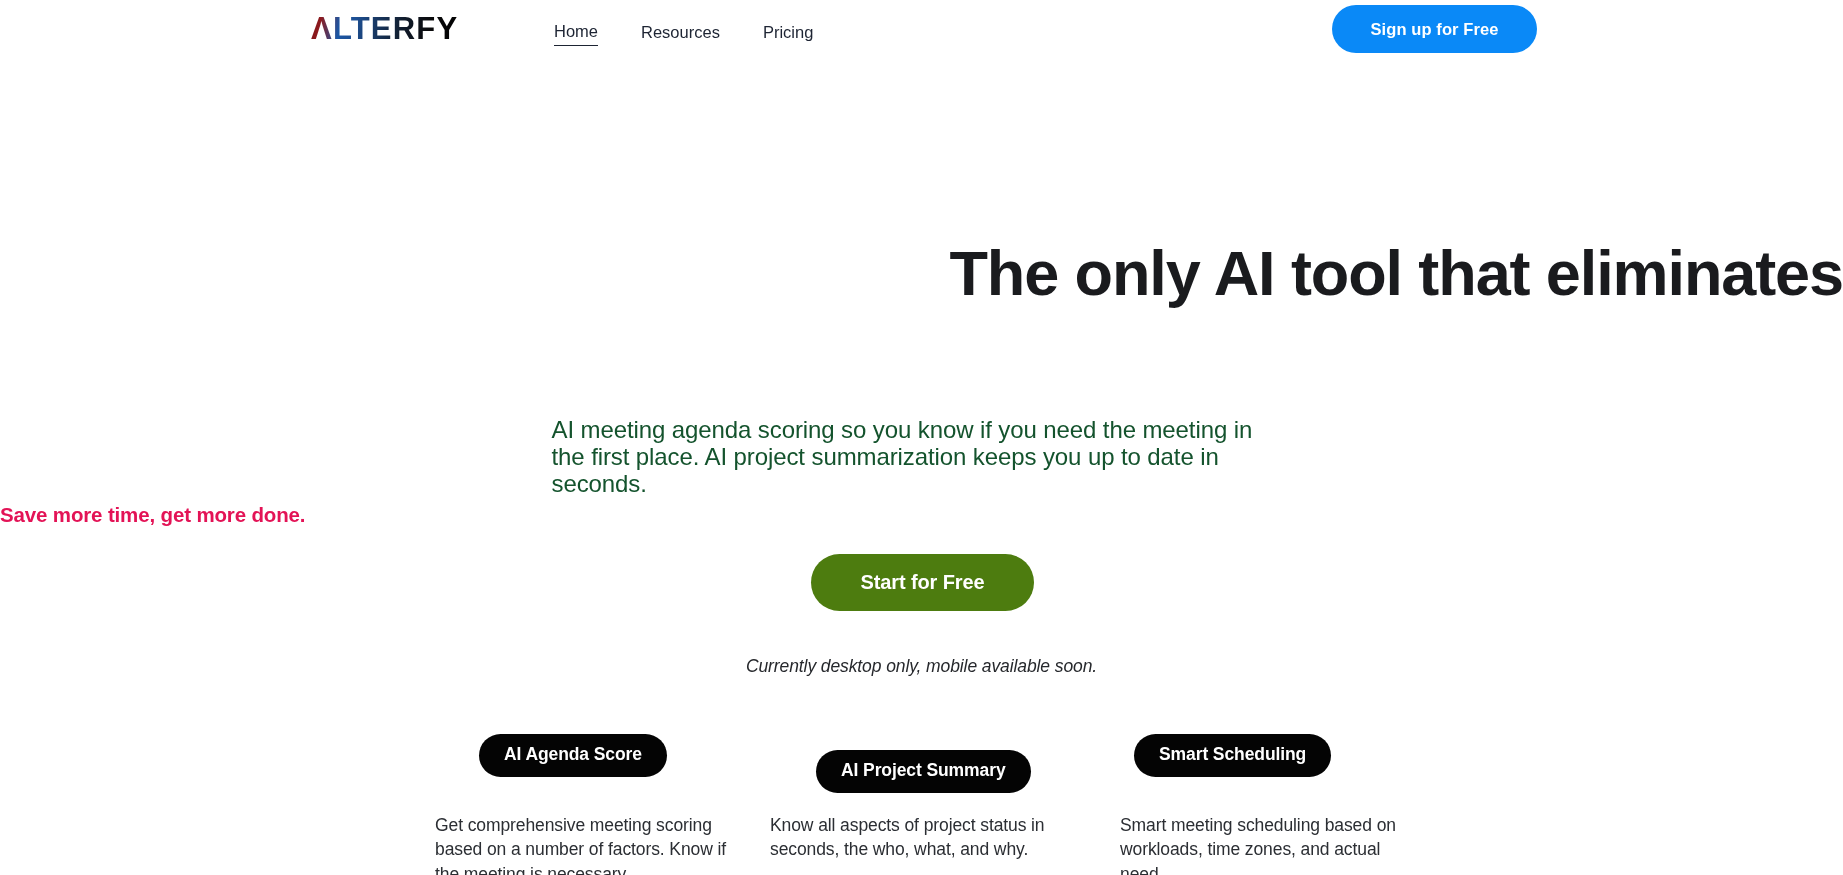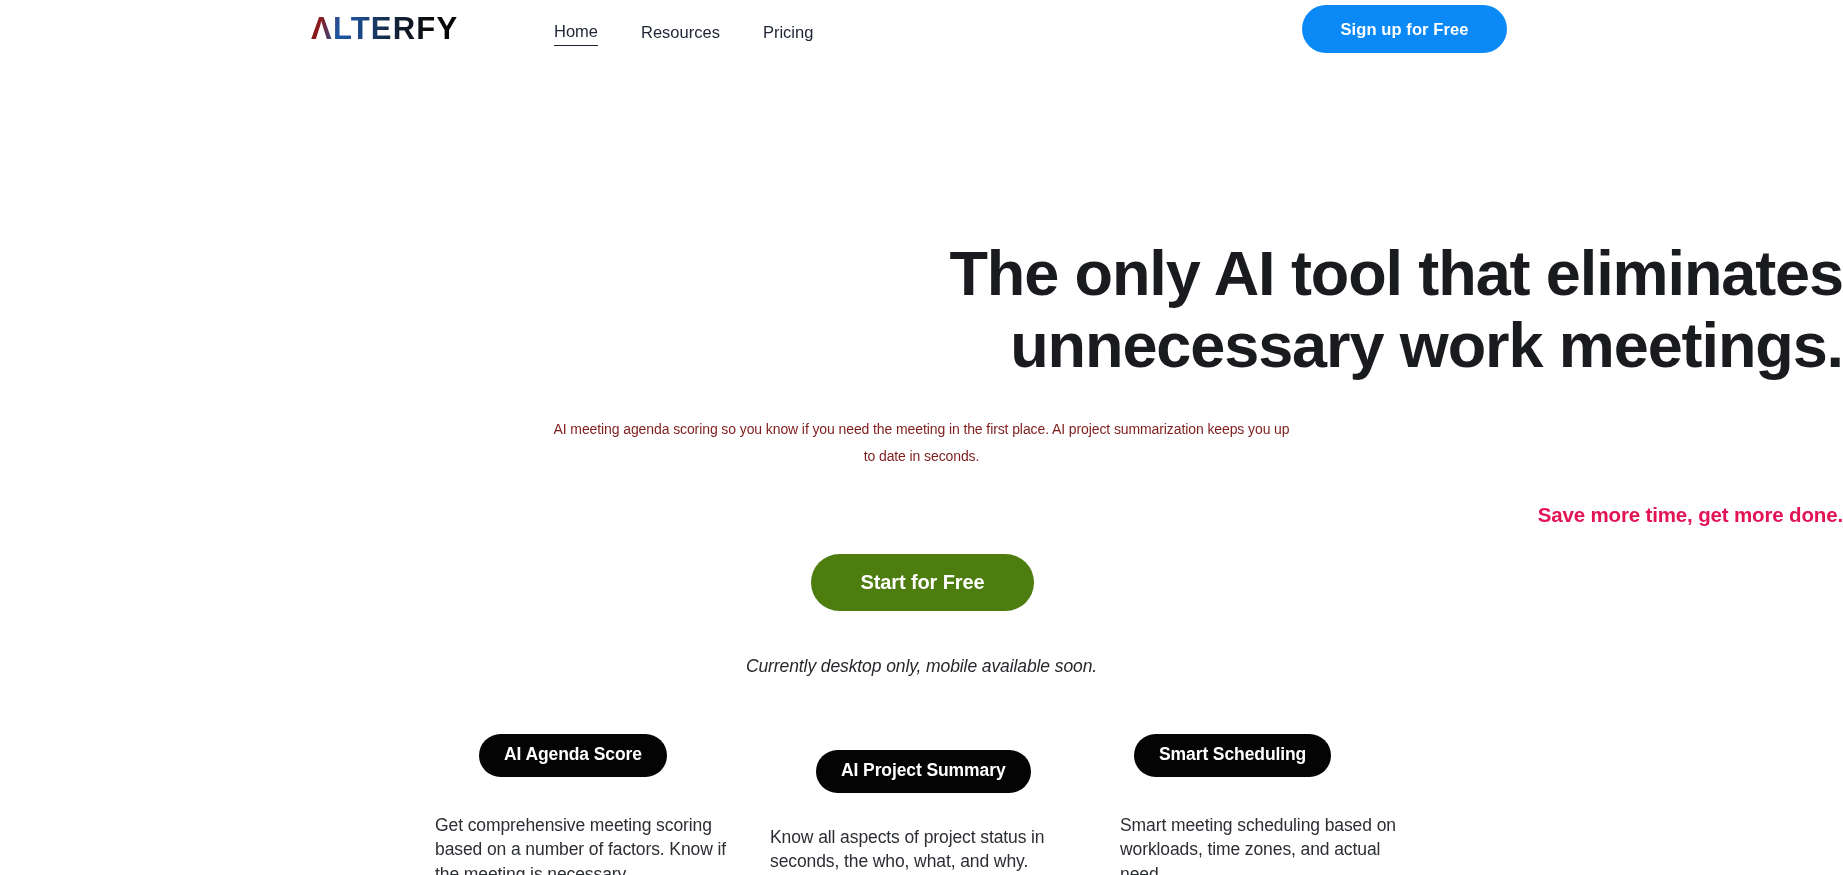--- a/index.html
+++ b/index.html
@@ -73,21 +73,21 @@
     padding-bottom: 3px;
     cursor: pointer;
   }
 
   .nav-link.is-active {
     border-bottom: 1.4px solid #1d2433;
   }
 
   .signup-button {
     position: absolute;
-    left: 1302px;
+    left: 1332px;
     top: 5px;
     width: 205px;
     height: 48px;
     border: none;
     border-radius: 999px;
     background: #0a89f7;
     color: #ffffff;
     font-family: "Liberation Sans", sans-serif;
     font-size: 16.5px;
     font-weight: 700;
@@ -114,34 +114,33 @@
     letter-spacing: -1.1px;
     color: #1a1b1e;
   }
 
   .hero-sub {
     position: absolute;
     left: 50%;
     transform: translateX(-50%);
     top: 354px;
     width: 740px;
-    text-align: center;
-    font-size: 14px;
+    font-size: 24px;
     line-height: 27px;
     font-weight: 400;
-    color: #7f1d1d;
+    color: #14532d;
     letter-spacing: -0.1px;
   }
 
   .hero-tagline {
     position: absolute;
     left: 0;
     top: 441px;
     width: 1843px;
-    text-align: right;
+    text-align: left;
     font-size: 20.5px;
     font-weight: 700;
     color: #e31356;
     letter-spacing: -0.15px;
   }
 
   .start-button {
     position: absolute;
     left: 811px;
     top: 492px;
@@ -210,21 +209,21 @@
 
   .feature-desc {
     margin-top: 36px;
     font-size: 17.5px;
     line-height: 24.5px;
     font-weight: 400;
     color: #2b2e33;
     letter-spacing: -0.1px;
   }
 
-  .feature-col-2 .feature-desc { margin-top: 32px; }
+  .feature-col-2 .feature-desc { margin-top: 20px; }
 </style>
 </head>
 <body>
 
 <header class="site-header">
 
   <div class="brand-logo">ΛLTERFY</div>
 
   <nav class="nav-links">
     <a class="nav-link is-active" href="#">Home</a>
@@ -233,21 +232,20 @@
   </nav>
 
   <button class="signup-button">Sign up for Free</button>
 
 </header>
 
 <main class="hero">
 
   <h1 class="hero-headline">
     <span>The only AI tool that eliminates</span><br>
-    <span>unnecessary work meetings.</span>
   </h1>
 
   <p class="hero-sub">AI meeting agenda scoring so you know if you need the meeting in the first place. AI project summarization keeps you up to date in seconds.</p>
 
   <p class="hero-tagline">Save more time, get more done.</p>
 
   <button class="start-button">Start for Free</button>
 
   <p class="hero-note">Currently desktop only, mobile available soon.</p>
 

